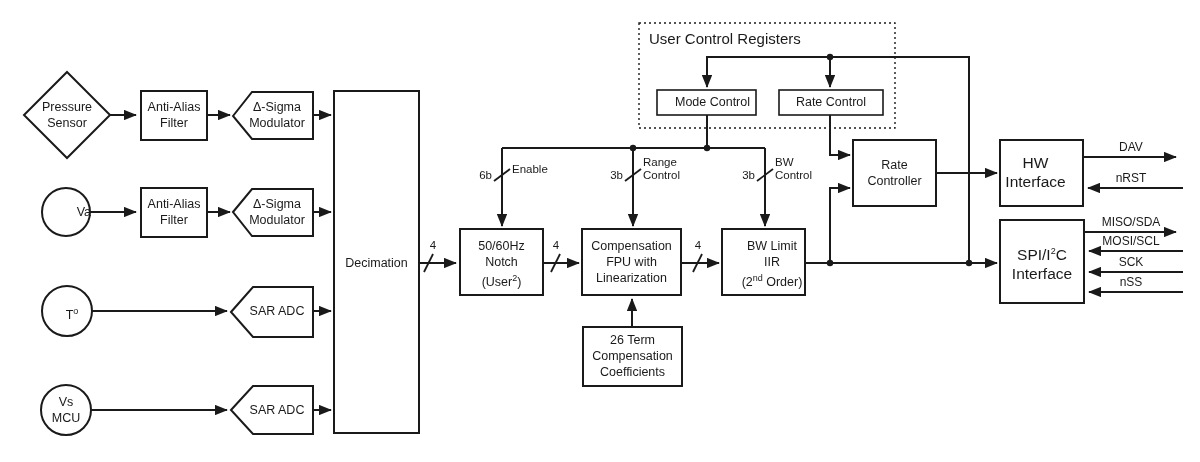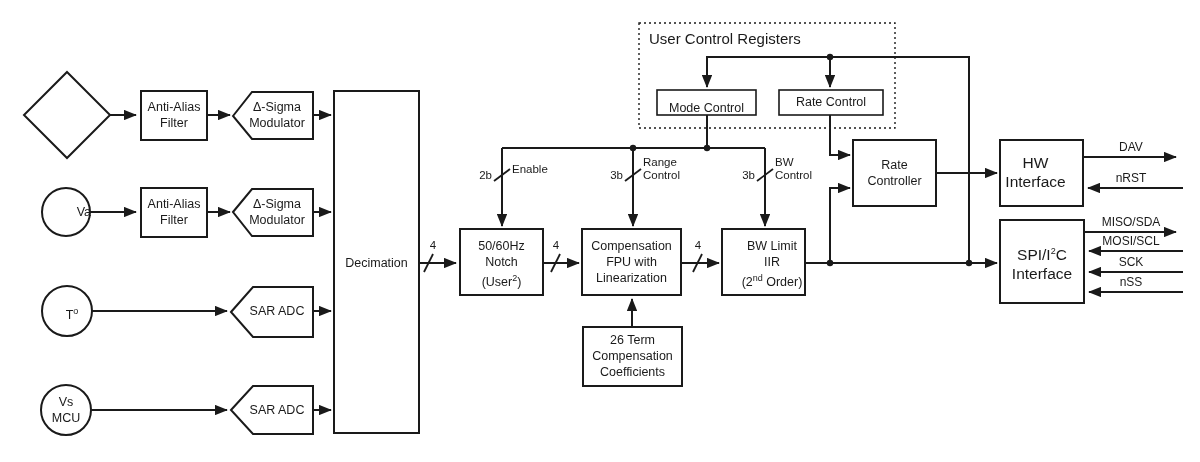--- a/index.html
+++ b/index.html
@@ -113,20 +113,24 @@
     <g stroke="currentColor" stroke-width="1.8">
       <line x1="424" y1="272" x2="433" y2="254"></line>
       <line x1="551" y1="272" x2="560" y2="254"></line>
       <line x1="693" y1="272" x2="702" y2="254"></line>
       <line x1="494" y1="181" x2="510" y2="169"></line>
       <line x1="625" y1="181" x2="641" y2="169"></line>
       <line x1="757" y1="181" x2="773" y2="169"></line>
     </g>
   </svg>
 
+  <div class="lbl" style="left:24px; top:99px; width:86px;">
+    <span class="row">Pressure</span>
+    <span class="row">Sensor</span>
+  </div>
   <div class="lbl" style="left:41px; top:204px; width:50px;text-align:right;">
     <span>Va</span>
   </div>
   <div class="lbl" style="left:42px; top:303px; width:60px;">
     <span>T</span><sup>o</sup>
   </div>
   <div class="lbl" style="left:41px; top:394px; width:50px;">
     <span class="row">Vs</span>
     <span class="row">MCU</span>
   </div>
@@ -171,21 +175,21 @@
     <span class="row"><span>(2</span><sup>nd</sup><span> Order)</span></span>
   </div>
   <div class="lbl" style="left:583px; top:332px; width:99px;">
     <span class="row">26 Term</span>
     <span class="row">Compensation</span>
     <span class="row">Coefficients</span>
   </div>
   <div class="lbl left ucr" style="left:649px; top:31px; width:220px;">
     <span>User Control Registers</span>
   </div>
-  <div class="lbl" style="left:657px; top:100px; width:99px;">
+  <div class="lbl" style="left:657px; top:94px; width:99px;padding-left:6px;">
     <span>Mode Control</span>
   </div>
   <div class="lbl" style="left:779px; top:94px; width:104px;">
     <span>Rate Control</span>
   </div>
   <div class="lbl" style="left:853px; top:157px; width:83px;">
     <span class="row">Rate</span>
     <span class="row">Controller</span>
   </div>
   <div class="lbl big" style="left:1000px; top:153px; width:71px;">
@@ -193,21 +197,21 @@
     <span class="row">Interface</span>
   </div>
   <div class="lbl big" style="left:1000px; top:242px; width:84px;">
     <span class="row"><span>SPI/I</span><sup>2</sup><span>C</span></span>
     <span class="row">Interface</span>
   </div>
 
   <div class="lbl small" style="left:424px; top:239px; width:18px;"><span>4</span></div>
   <div class="lbl small" style="left:547px; top:239px; width:18px;"><span>4</span></div>
   <div class="lbl small" style="left:689px; top:239px; width:18px;"><span>4</span></div>
-  <div class="lbl small right" style="left:470px; top:169px; width:22px;"><span>2b</span></div>
+  <div class="lbl small right" style="left:470px; top:169px; width:22px;"><span>6b</span></div>
   <div class="lbl small left" style="left:512px; top:163px; width:60px;"><span>Enable</span></div>
   <div class="lbl small right" style="left:601px; top:169px; width:22px;"><span>3b</span></div>
   <div class="lbl small left" style="left:643px; top:156px; width:60px;">
     <span class="row">Range</span>
     <span class="row">Control</span>
   </div>
   <div class="lbl small right" style="left:733px; top:169px; width:22px;"><span>3b</span></div>
   <div class="lbl small left" style="left:775px; top:156px; width:60px;">
     <span class="row">BW</span>
     <span class="row">Control</span>

